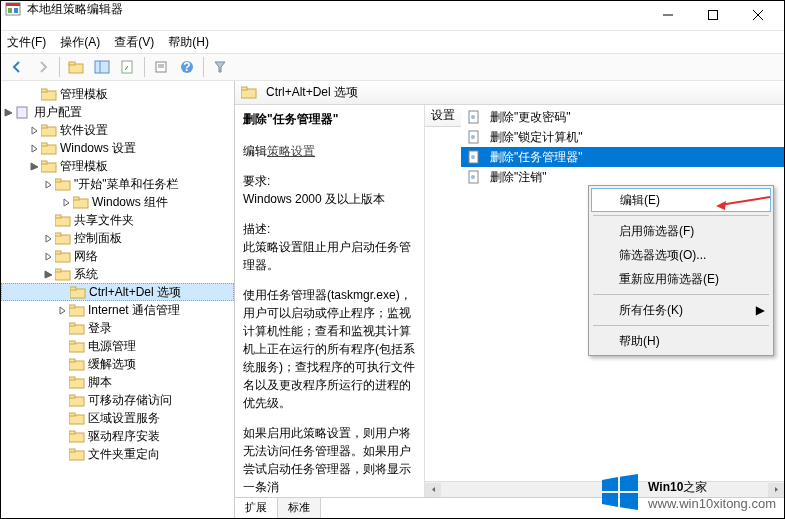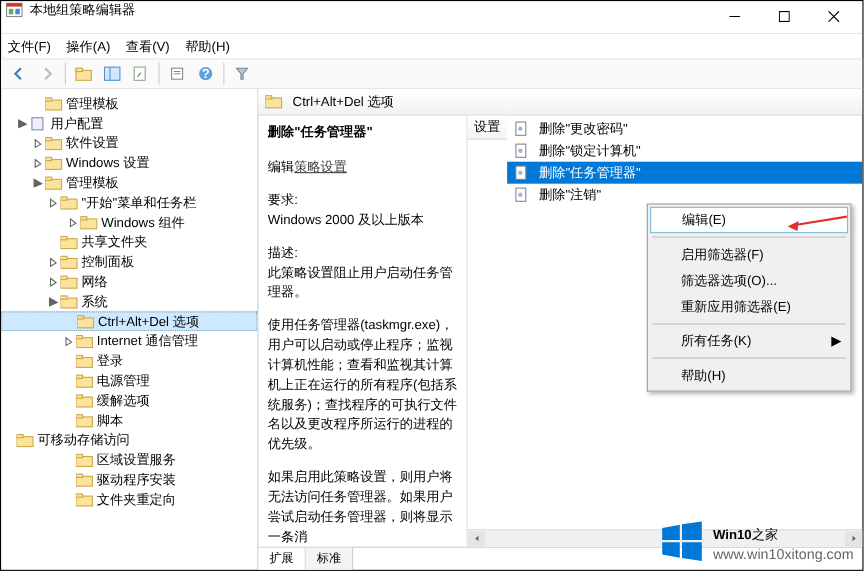--- a/index.html
+++ b/index.html
@@ -158,21 +158,21 @@
             <span class="ficon">
               <svg width="16" height="13">
                 <rect x="0" y="3" width="15" height="9" fill="#fce39b" stroke="#caa84a"></rect>
                 <rect x="0" y="1" width="6" height="3" fill="#fce39b" stroke="#caa84a"></rect>
               </svg>
             </span>
             <span>管理模板</span>
           </div>
         </li>
       <li>
-          <div class="trow" style="padding-left:12px">
+          <div class="trow" style="">
             <span class="twist open">
               <svg width="9" height="9" viewBox="0 0 9 9">
                 <path d="M1 1 L8 5 L1 8 Z"></path>
               </svg>
             </span>
             <span class="ficon">
               <svg width="16" height="13">
                 <rect x="2" y="1" width="10" height="11" fill="#eef" stroke="#88a"></rect>
               </svg>
             </span>
@@ -389,21 +389,21 @@
                         <span class="ficon">
                           <svg width="16" height="13">
                             <rect x="0" y="3" width="15" height="9" fill="#fce39b" stroke="#caa84a"></rect>
                             <rect x="0" y="1" width="6" height="3" fill="#fce39b" stroke="#caa84a"></rect>
                           </svg>
                         </span>
                         <span>脚本</span>
                       </div>
                     </li>
                   <li>
-                      <div class="trow" style="">
+                      <div class="trow" style="padding-left:54px">
                         <span class="spacer"></span>
                         <span class="ficon">
                           <svg width="16" height="13">
                             <rect x="0" y="3" width="15" height="9" fill="#fce39b" stroke="#caa84a"></rect>
                             <rect x="0" y="1" width="6" height="3" fill="#fce39b" stroke="#caa84a"></rect>
                           </svg>
                         </span>
                         <span>可移动存储访问</span>
                       </div>
                     </li>

